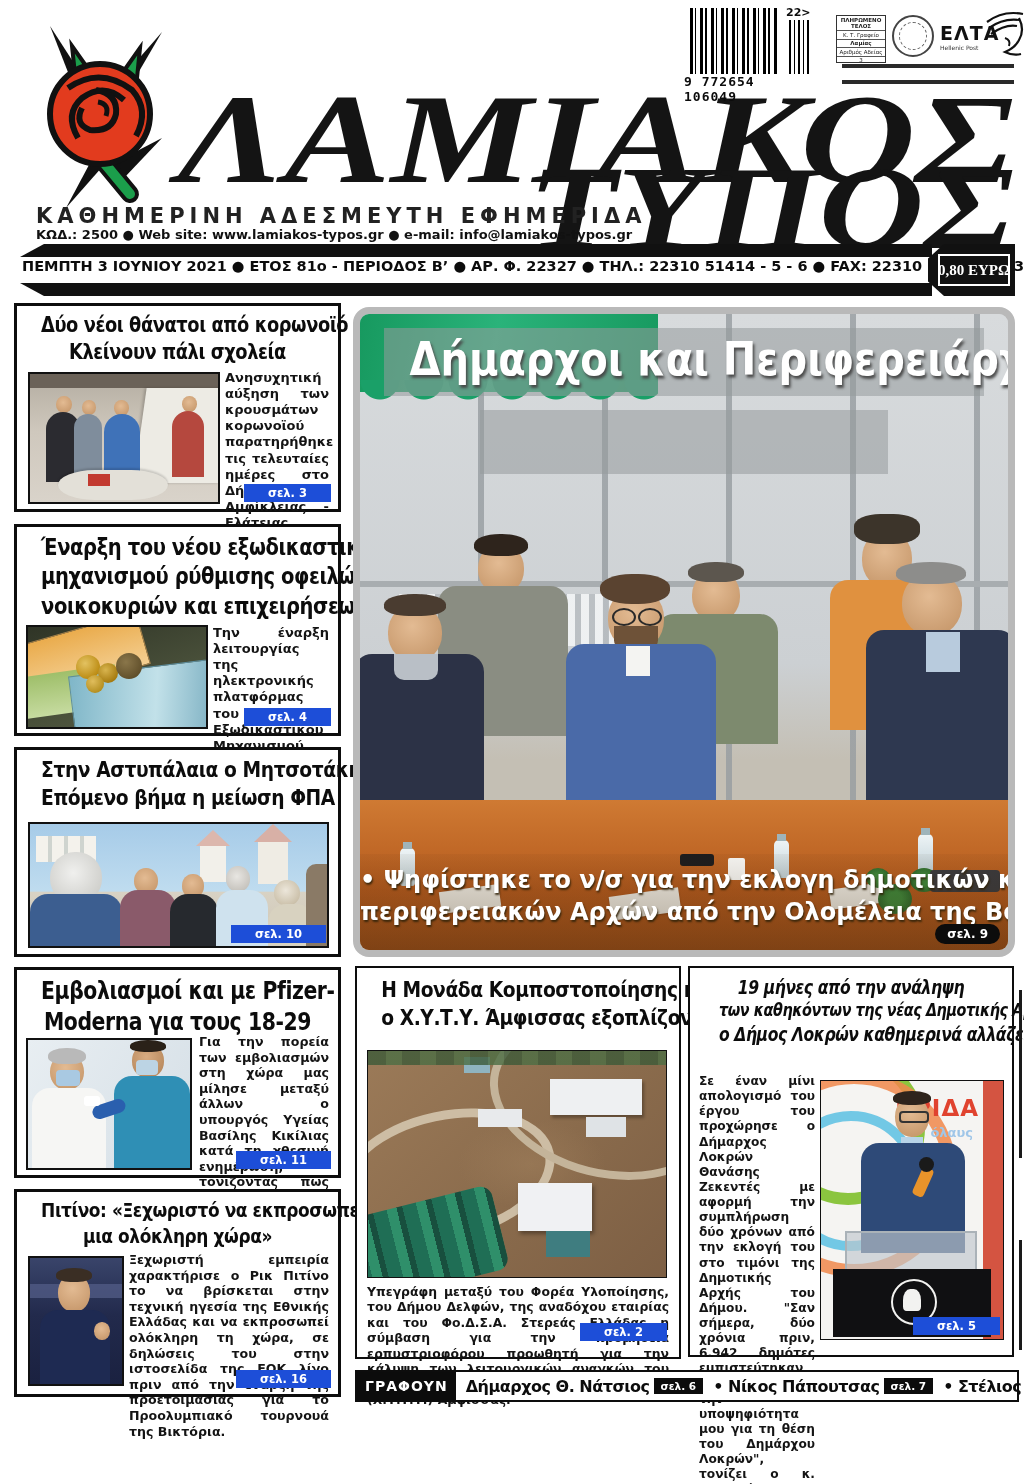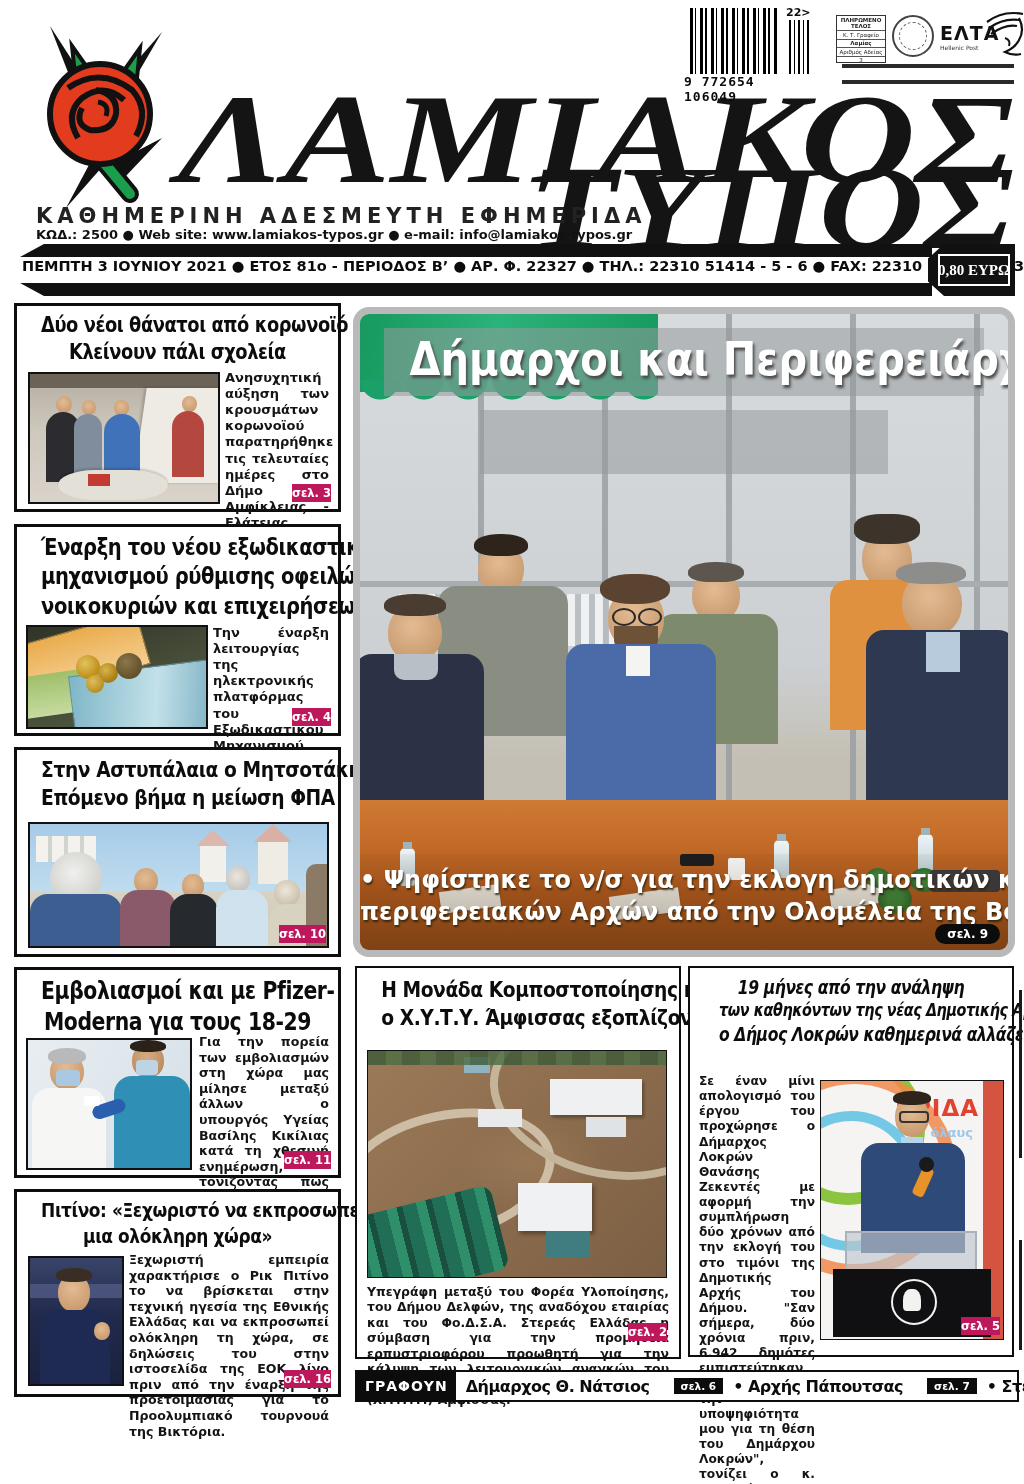--- a/index.html
+++ b/index.html
@@ -33,21 +33,21 @@
   .dateline{position:absolute;left:22px;top:258px;width:900px;font-size:14.5px;font-weight:700;letter-spacing:0px;white-space:nowrap;}
   .price-block{position:absolute;left:928px;top:244px;width:87px;height:52px;background:#111;
     clip-path:polygon(16px 0,100% 0,100% 100%,16px 100%,0 72%,0 28%);}
   .price-box{position:absolute;left:10px;top:10px;right:5px;bottom:10px;border:2px solid #fff;color:#fff;
     font-family:"Liberation Serif",serif;font-weight:700;font-size:15px;display:flex;align-items:center;justify-content:center;white-space:nowrap;}
   
   .box{position:absolute;border:3px solid #0d0d0d;background:#fff;}
   .hl{position:absolute;left:0;right:0;text-align:center;font-weight:700;color:#0c0c0c;}
   .hl .ln{display:block;white-space:nowrap;letter-spacing:-0.5px;transform:scaleX(.85);transform-origin:50% 50%;line-height:1.28;}
   .body-txt{position:absolute;font-size:13px;font-weight:700;text-align:justify;line-height:1.24;color:#141414;}
-  .pg{position:absolute;background:#be185d;color:#fff;font-size:11.5px;font-weight:700;padding:2px 0;white-space:nowrap;}
+  .pg{position:absolute;background:#1d4ed8;color:#fff;font-size:11.5px;font-weight:700;padding:2px 24px;white-space:nowrap;}
   .photo{position:absolute;border:2px solid #111;overflow:hidden;}
   .ph{position:absolute;}
   
   .main-frame{position:absolute;left:353px;top:307px;width:648px;height:636px;border:7px solid #b9b9b9;border-radius:16px;overflow:hidden;background:#cfd3d5;}
   .m-wall{position:absolute;inset:0;background:linear-gradient(#d8dbdd,#ccd0d3 55%,#c4bfb4 70%);}
   .m-mullions{position:absolute;inset:0;background:repeating-linear-gradient(90deg,transparent 0 118px,#969ca0 118px 124px);opacity:.8;}
   .m-sill{position:absolute;left:0;right:0;top:42%;height:6px;background:#a8adb0;}
   .m-awning{position:absolute;left:0;top:0;width:46%;height:78px;background:linear-gradient(100deg,#17995f,#2ab37a 45%,#17995f);}
   .m-awning:after{content:"";position:absolute;left:0;right:0;bottom:-12px;height:24px;
     background:radial-gradient(circle at 20px 0px,#1aa068 19px,transparent 20px);background-size:44px 24px;background-repeat:repeat-x;}
@@ -67,21 +67,21 @@
     text-shadow:2px 3px 3px rgba(70,70,70,.95);}
   .m-hl .ln{display:inline-block;white-space:nowrap;transform:scaleX(.87);transform-origin:50% 50%;}
   .m-capband{position:absolute;left:0;right:0;bottom:0;height:96px;background:linear-gradient(rgba(60,40,15,.05),rgba(60,40,15,.38));}
   .m-cap{position:absolute;left:0;right:0;text-align:center;color:#fff;font-weight:700;font-size:24px;
     text-shadow:1px 2px 2px rgba(50,35,10,.9);white-space:nowrap;}
   .m-pg{position:absolute;right:8px;bottom:6px;background:#0c0c0c;color:#fff;font-size:12px;font-weight:700;padding:3px 12px;border-radius:10px;}
   
   .col-strip{position:absolute;left:355px;top:1370px;width:660px;height:28px;border:2.5px solid #0d0d0d;background:#fff;display:flex;align-items:center;}
   .col-label{background:#0c0c0c;color:#fff;font-size:14px;font-weight:700;height:100%;display:flex;align-items:center;padding:0 8px;letter-spacing:1px;}
   .col-name{font-size:16px;font-weight:700;margin-left:10px;white-space:nowrap;letter-spacing:-0.5px;}
-  .col-pg{background:#0c0c0c;color:#fff;font-size:10.5px;font-weight:700;padding:2px 7px;margin-left:24px;white-space:nowrap;}
+  .col-pg{background:#0c0c0c;color:#fff;font-size:10.5px;font-weight:700;padding:2px 7px;margin-left:4px;white-space:nowrap;}
   .edge-mark{position:absolute;width:2.5px;background:#1a1a1a;}
 </style>
 </head>
 <body>
 
 <svg class="abs" style="left:12px;top:18px;" width="176" height="212" viewBox="0 0 176 212">
   <path d="M38 8 L78 70 L66 80 Z" fill="#111"></path>
   <path d="M150 14 L96 76 L108 86 Z" fill="#111"></path>
   <path d="M60 28 L84 62 L64 66 Z" fill="#1b9e4b" stroke="#111" stroke-width="4"></path>
   <path d="M128 30 L104 64 L124 70 Z" fill="#1b9e4b" stroke="#111" stroke-width="4"></path>
@@ -360,20 +360,20 @@
     <div class="ph" style="left:70px;top:198px;width:42px;height:42px;border:2.5px solid #f2f2f0;border-radius:50%;"></div>
     <div class="ph" style="left:82px;top:208px;width:18px;height:22px;background:#f2f2f0;border-radius:40% 40% 20% 20%/50% 50% 20% 20%;"></div>
   </div>
   <div class="pg" style="right:12px;bottom:20px;">σελ. 5</div>
 </div>
 
 <div class="col-strip">
   <div class="col-label">ΓΡΑΦΟΥΝ</div>
   <span class="col-name">Δήμαρχος Θ. Νάτσιος</span>
   <span class="col-pg">σελ. 6</span>
-  <span class="col-name">• Αρχής Πάπουτσας</span>
+  <span class="col-name">• Νίκος Πάπουτσας</span>
   <span class="col-pg">σελ. 7</span>
   <span class="col-name">• Στέλιος Παπαθεμελής</span>
 
 </div>
 
 <div class="edge-mark" style="left:1019px;top:990px;height:168px;"></div>
 <div class="edge-mark" style="left:1019px;top:1240px;height:110px;"></div>
 
 </body></html>

